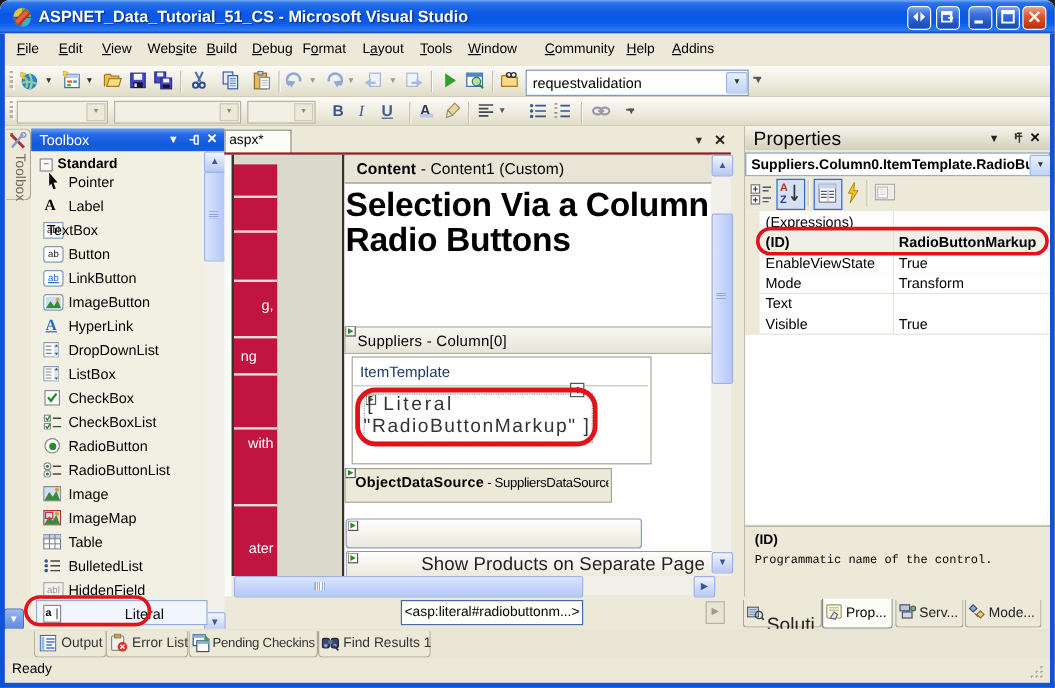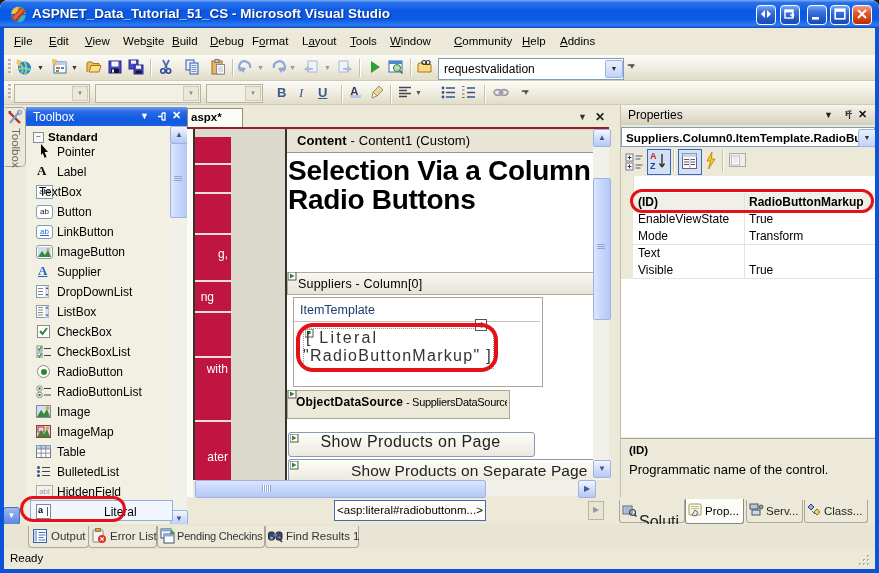--- a/index.html
+++ b/index.html
@@ -280,21 +280,21 @@
   <div class="abs" style="left:36px;top:225px;width:15px;height:12px;background:#fff;border:1px solid #7f9db9;border-radius:3px;font-size:8px;line-height:11px;text-align:center;color:#26c;text-decoration:underline;">ab</div>
   <div class="abs" style="left:57px;top:225px;font-size:12px;">LinkButton</div>
   <div class="abs" style="left:36px;top:245px;width:15px;height:12px;background:#fff;border:1px solid #7f9db9;border-radius:3px;">
     <svg width="13" height="10" style="margin:1px 0 0 1px">
         <rect width="13" height="10" fill="#cde"></rect>
         <path d="M0 10 L4 4 L7 8 L10 3 L13 10 Z" fill="#3a8a3a"></path>
         <circle cx="10" cy="2.5" r="1.5" fill="#e8a030"></circle>
       </svg></div>
   <div class="abs" style="left:57px;top:245px;font-size:12px;">ImageButton</div>
   <div class="abs" style="left:38px;top:263px;font-size:13px;font-weight:bold;font-family:'Liberation Serif',serif;color:#26c;text-decoration:underline;">A</div>
-  <div class="abs" style="left:57px;top:265px;font-size:12px;">Supplier</div>
+  <div class="abs" style="left:57px;top:265px;font-size:12px;">HyperLink</div>
   <svg class="abs" style="left:36px;top:285px" width="16" height="13" viewBox="0 0 16 13">
     <rect x="0.5" y="0.5" width="12" height="12" fill="#fff" stroke="#7f9db9"></rect>
     <rect x="9" y="1" width="3.5" height="11.5" fill="#dce4f0"></rect>
     <path d="M9.5 4 l1.5 -2 l1.5 2 Z M9.5 9 l1.5 2 l1.5 -2 Z" fill="#456"></path>
     <path d="M2 3.5 h5 M2 6.5 h5 M2 9.5 h5" stroke="#888" stroke-width="1"></path>
     </svg>
   <div class="abs" style="left:57px;top:285px;font-size:12px;">DropDownList</div>
   <svg class="abs" style="left:36px;top:305px" width="16" height="13" viewBox="0 0 16 13">
     <rect x="0.5" y="0.5" width="12" height="12" fill="#fff" stroke="#7f9db9"></rect>
     <rect x="9" y="1" width="3.5" height="11.5" fill="#dce4f0"></rect>
@@ -360,21 +360,21 @@
   <div class="abs" style="left:36px;top:504px;width:13px;height:13px;background:#fff;border:1px solid #889;">
     <div style="position:absolute;left:1px;top:0px;font-size:9px;font-weight:bold;">a</div>
     <div style="position:absolute;right:2px;top:2px;width:1px;height:9px;background:#555;"></div>
     </div>
   <div class="abs" style="left:57px;top:505px;font-size:12px;margin-left:47px;">Literal</div>
   <div class="abs redoval" style="left:20px;top:496px;width:100px;height:20px;border-radius:14px;border-width:3.5px;"></div>
 
   <div class="abs" style="left:3px;top:507px;width:15px;height:16px;background:linear-gradient(180deg,#9cb8f0,#5c88e0);border:1px solid #4a6cc0;border-radius:3px;color:#fff;font-size:8px;text-align:center;line-height:15px;">▼</div>
 
   <div class="abs" style="left:187px;top:108px;width:54px;height:19px;background:#fdfdf8;border:1px solid #928f7e;border-bottom:none;"></div>
-  <div class="abs" style="left:191px;top:111px;font-size:11.5px;font-weight:bold;">aspx*</div>
+  <div class="abs" style="left:191px;top:111px;font-size:11.5px;font-weight:normal;">aspx*</div>
   <div class="abs" style="left:578px;top:112px;font-size:9px;color:#333;">▼</div>
   <div class="abs" style="left:595px;top:110px;font-size:12px;font-weight:bold;color:#222;">✕</div>
 
   <div class="abs" style="left:187px;top:127px;width:422px;height:2px;background:#942025;"></div>
 
   <div class="abs" style="left:187px;top:129px;width:6px;height:368px;background:#fbfbf7;"></div>
 
   <div class="abs" style="left:193px;top:129px;width:400px;height:351px;background:#dbd8cc;border-left:2px solid #35332c;"></div>
 
   <div class="abs" style="left:195px;top:137px;width:36px;height:343px;background:#c01441;"></div>
@@ -426,21 +426,20 @@
       <rect width="8" height="8" fill="#fff" stroke="#555"></rect>
       <path d="M2 1.5 L6.5 4 L2 6.5 Z" fill="#2a8a2a"></path>
     </svg>
   <div class="abs" style="left:296px;top:395px;width:211px;overflow:hidden;white-space:nowrap;font-size:11px;letter-spacing:-0.3px;"><b style="font-size:12px;letter-spacing:0.2px;">ObjectDataSource</b> - SuppliersDataSource</div>
 
   <div class="abs" style="left:288px;top:432px;width:245px;height:23px;background:linear-gradient(180deg,#fefefb,#ebe9dd);border:1px solid #8a98b8;border-radius:3px;"></div>
   <svg class="abs" style="left:290px;top:434px" width="9" height="9">
       <rect width="8" height="8" fill="#fff" stroke="#555"></rect>
       <path d="M2 1.5 L6.5 4 L2 6.5 Z" fill="#2a8a2a"></path>
     </svg>
-  <div class="abs" style="left:288px;top:433px;width:245px;text-align:center;font-size:16px;color:#222;letter-spacing:0.4px;">Show Products on Page</div>
   <div class="abs" style="left:288px;top:459px;width:305px;height:21px;background:linear-gradient(180deg,#fefefb,#ebe9dd);border:1px solid #8a98b8;border-radius:3px 0 0 0;border-right:none;overflow:hidden;">
     <div style="position:absolute;left:62px;top:2px;font-size:15.5px;color:#222;white-space:nowrap;letter-spacing:0.1px;">Show Products on Separate Page&nbsp;&nbsp;:</div>
   </div>
   <svg class="abs" style="left:290px;top:461px" width="9" height="9">
       <rect width="8" height="8" fill="#fff" stroke="#555"></rect>
       <path d="M2 1.5 L6.5 4 L2 6.5 Z" fill="#2a8a2a"></path>
     </svg>
 
   <div class="abs" style="left:593px;top:129px;width:16px;height:351px;background:#f1f1e9;"></div>
   <div class="abs sb-btn" style="left:593px;top:129px;width:16px;height:16px;font-size:8px;line-height:15px;">▲</div>
@@ -451,21 +450,21 @@
   <div class="abs" style="left:195px;top:480px;width:399px;height:16px;background:#f1f1e9;"></div>
   <div class="abs sb-thumb-h" style="left:195px;top:480px;width:289px;height:16px;"></div>
   <div class="abs" style="left:262px;top:485px;width:9px;height:7px;background:repeating-linear-gradient(90deg,#8fa8e0 0 1px,#fff 1px 2px);"></div>
   <div class="abs sb-btn" style="left:578px;top:480px;width:16px;height:16px;font-size:8px;line-height:15px;">▶</div>
 
   <div class="abs" style="left:334px;top:500px;width:150px;height:19px;background:#fdfdfa;border:1px solid #4868a8;font-size:11.5px;text-align:center;line-height:18px;">&lt;asp:literal#radiobuttonm...&gt;</div>
   <div class="abs" style="left:588px;top:501px;width:14px;height:17px;background:#e8e5d4;border:1px solid #b8b4a4;color:#999;font-size:8px;text-align:center;line-height:16px;">▶</div>
 
   <div class="abs" style="left:620px;top:105px;width:1px;height:392px;background:#c0bdac;"></div>
   <div class="abs ptitle-grey" style="left:621px;top:105px;width:254px;height:20px;">
-    <div class="abs" style="left:7px;top:3px;font-size:12px;">Properties</div>
+    <div class="abs" style="left:7px;top:3px;font-size:16px;">Properties</div>
     <div class="abs" style="left:203px;top:5px;font-size:9px;color:#222;">▼</div>
     <svg class="abs" style="left:221px;top:5px" width="11" height="11" viewBox="0 0 11 11">
       <path d="M5.5 1 h4 M7.5 1 L7.5 6 M5 3.5 h5 M7.5 6 L7.5 9" stroke="#333" stroke-width="1.2" fill="none"></path>
       <path d="M4.5 1 L4.5 6" stroke="#333" stroke-width="1.6"></path>
     </svg>
     <div class="abs" style="left:237px;top:3px;font-size:11px;font-weight:bold;color:#111;">✕</div>
   </div>
   <div class="abs" style="left:621px;top:127px;width:254px;height:20px;background:#fff;border:1px solid #7f9db9;box-sizing:border-box;">
     <div class="abs" style="left:4px;top:3px;font-size:11.7px;font-weight:bold;white-space:nowrap;overflow:hidden;width:232px;">Suppliers.Column0.ItemTemplate.RadioBu</div>
     <div class="abs" style="left:236px;top:1px;width:16px;height:16px;background:linear-gradient(180deg,#e8f0fd,#c0d4f8);border:1px solid #9cb2e8;border-radius:2px;color:#333;font-size:7px;text-align:center;line-height:15px;">▼</div>
@@ -496,20 +495,24 @@
     </svg>
   <div class="abs" style="left:722px;top:150px;width:1px;height:22px;background:#c5c1ac;border-right:1px solid #fff;"></div>
   <svg class="abs" style="left:729px;top:153px" width="17" height="15" viewBox="0 0 17 15">
     <rect x="0.5" y="0.5" width="16" height="13" fill="#f0eee4" stroke="#aaa"></rect>
     <rect x="2.5" y="3" width="8" height="9" fill="#fff" stroke="#bbb"></rect>
     <path d="M4 5 h5 M4 7 h5 M4 9 h5" stroke="#ccc" stroke-width="0.8"></path>
     </svg>
 
   <div class="abs" style="left:621px;top:176px;width:254px;height:261px;background:#fff;"></div>
   <div class="abs" style="left:621px;top:176px;width:12px;height:103px;background:#ece9d8;border-right:1px solid #e0ddd0;"></div>
+  <div class="abs prow" style="top:176px">
+      <div class="vline"></div>
+      <div class="n">(Expressions)</div>
+    </div>
   <div class="abs prow" style="top:193px;background:#f0efe8;">
       <div class="vline"></div>
       <div class="n" style="font-weight:bold;">(ID)</div>
       <div class="v" style="font-weight:bold;">RadioButtonMarkup</div>
     </div>
   <div class="abs prow" style="top:210px">
       <div class="vline"></div>
       <div class="n">EnableViewState</div>
       <div class="v">True</div>
     </div>
@@ -525,21 +528,21 @@
     </div>
   <div class="abs prow" style="top:261px">
       <div class="vline"></div>
       <div class="n">Visible</div>
       <div class="v">True</div>
     </div>
   <div class="abs redoval" style="left:630px;top:189px;width:238px;height:18px;border-radius:13px;border-width:3.5px;"></div>
 
   <div class="abs" style="left:621px;top:438px;width:254px;height:59px;background:#ece9d8;border-top:1px solid #aca899;">
     <div class="abs" style="left:8px;top:5px;font-size:11.5px;font-weight:bold;">(ID)</div>
-    <div class="abs" style="left:8px;top:23px;font-size:13px;">Programmatic name of the control.</div>
+    <div class="abs" style="left:8px;top:23px;font-size:10px;font-family:Liberation Mono, monospace;">Programmatic name of the control.</div>
   </div>
 
   <div class="abs" style="left:619px;top:500px;width:64px;height:22px;background:#ece9d8;border:1px solid #aca899;border-top:none;border-radius:0 0 3px 3px;"></div>
   <svg class="abs" style="left:622px;top:503px" width="15" height="14" viewBox="0 0 15 14">
     <rect x="1" y="3" width="9" height="8" fill="#c8d8ec" stroke="#567"></rect>
     <path d="M2.5 5 h6 M2.5 7 h6 M2.5 9 h6" stroke="#789" stroke-width="0.8"></path>
     <circle cx="10.5" cy="9.5" r="3" fill="none" stroke="#345" stroke-width="1.2"></circle>
     <path d="M12.5 11.5 L14.5 13.5" stroke="#345" stroke-width="1.5"></path>
     </svg>
   <div class="abs" style="left:639px;top:513px;font-size:16px;color:#222;">Soluti...</div>
@@ -556,21 +559,21 @@
     <rect x="3" y="7" width="8" height="5" fill="#d0d8e8" stroke="#456"></rect>
     <circle cx="12" cy="4" r="2" fill="#8a8" stroke="#464"></circle>
     </svg>
   <div class="abs" style="left:766px;top:505px;font-size:11.5px;color:#222;">Serv...</div>
   <div class="abs" style="left:804px;top:500px;width:62px;height:22px;background:#ece9d8;border:1px solid #aca899;border-top:none;border-radius:0 0 3px 3px;"></div>
   <svg class="abs" style="left:807px;top:503px" width="15" height="14" viewBox="0 0 15 14">
     <path d="M4 1 L7 4 L4 7 L1 4 Z" fill="#88b0e0" stroke="#346"></path>
     <path d="M10 6 L13 9 L10 12 L7 9 Z" fill="#f0d060" stroke="#863"></path>
     <path d="M5 8 L8 11" stroke="#667" stroke-width="1"></path>
     </svg>
-  <div class="abs" style="left:824px;top:505px;font-size:11.5px;color:#222;">Class...</div>
+  <div class="abs" style="left:824px;top:505px;font-size:11.5px;color:#222;">Mode...</div>
 
   <div class="abs" style="left:4px;top:524px;width:871px;height:25px;background:#e8e5d4;"></div>
   <div class="abs" style="left:28px;top:526px;width:59px;height:21px;background:#ece9d8;border:1px solid #aca899;border-top:none;border-radius:0 0 4px 4px;"></div>
   <svg class="abs" style="left:33px;top:529px" width="14" height="14" viewBox="0 0 14 14">
     <rect x="0.5" y="0.5" width="13" height="13" fill="#fff" stroke="#3a66b0"></rect>
     <rect x="1.5" y="1.5" width="2.5" height="11" fill="#9ab8e0"></rect>
     <path d="M5.5 3.5 h7 M5.5 6 h7 M5.5 8.5 h5 M5.5 11 h7" stroke="#4a76c0" stroke-width="1.1"></path>
     </svg>
   <div class="abs" style="left:51px;top:530px;font-size:11.5px;color:#333;">Output</div>
   <div class="abs" style="left:88px;top:526px;width:67px;height:21px;background:#ece9d8;border:1px solid #aca899;border-top:none;border-radius:0 0 4px 4px;"></div>

